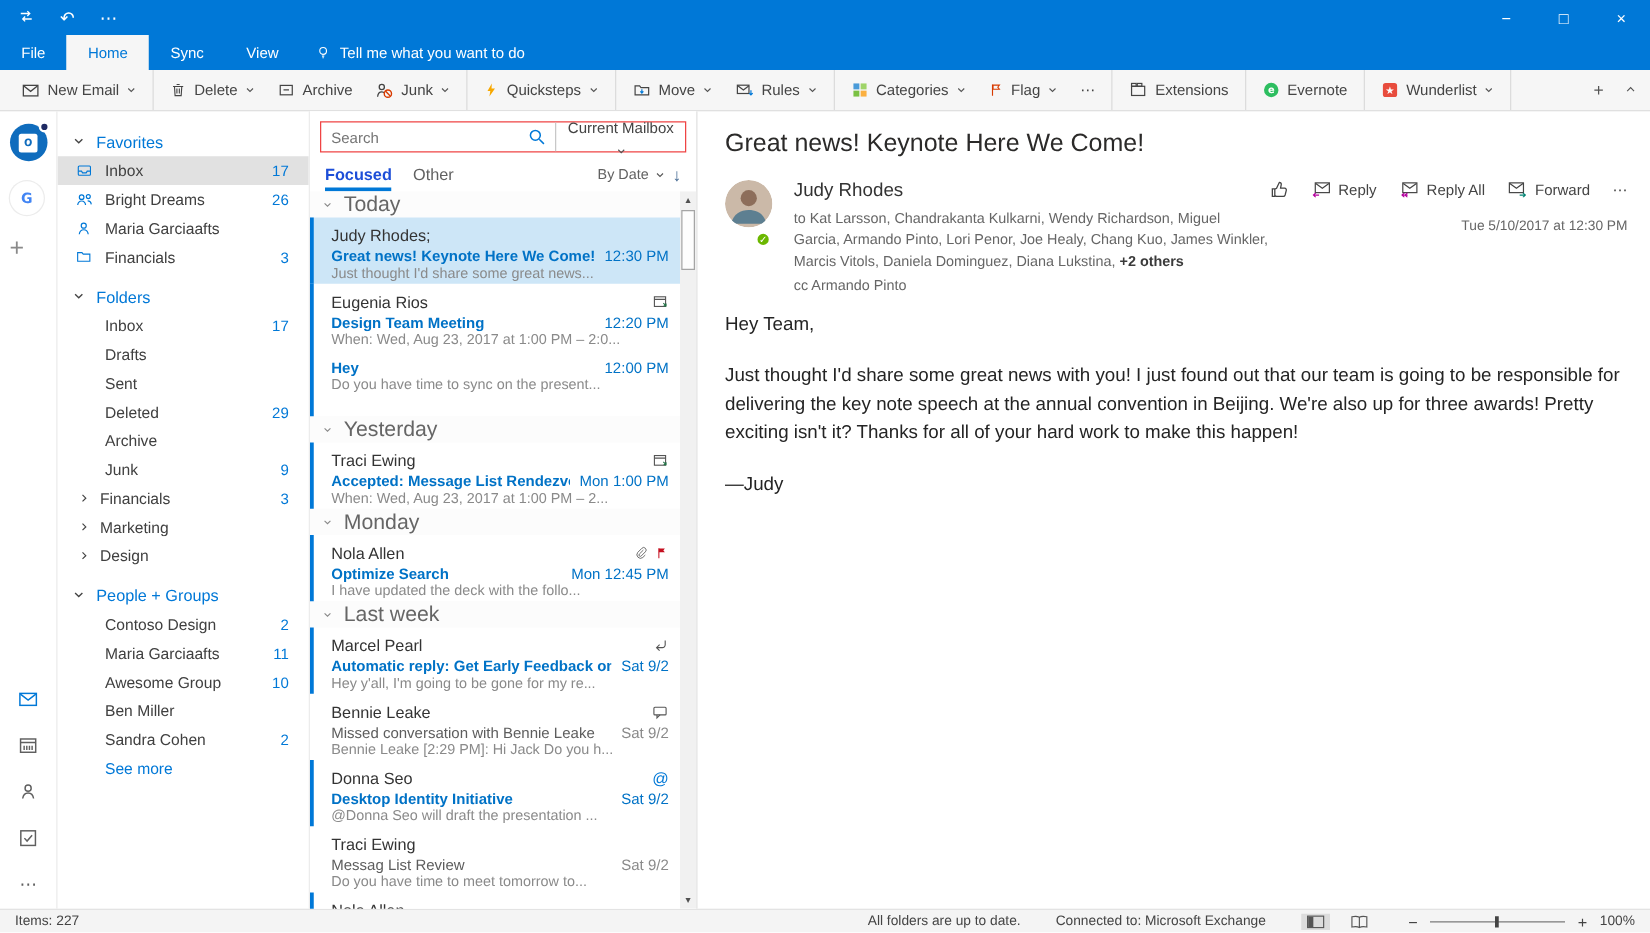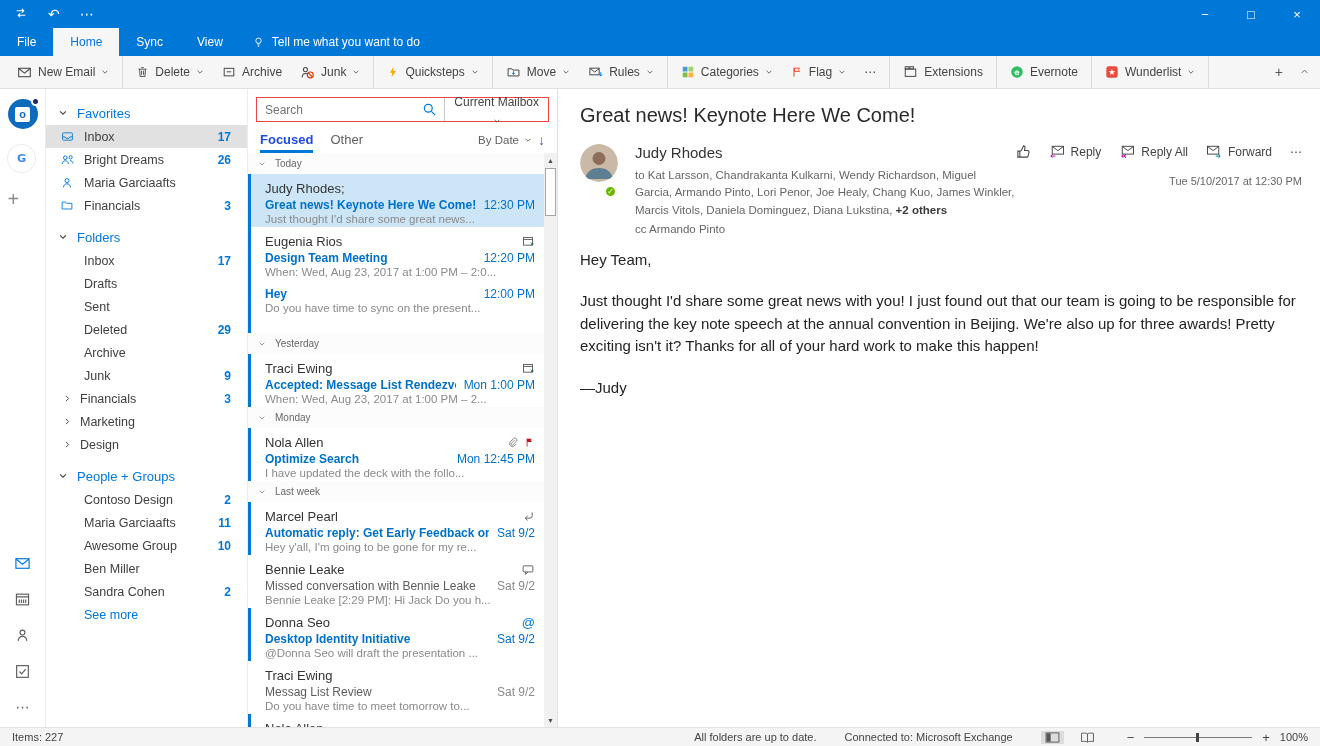--- a/index.html
+++ b/index.html
@@ -42,38 +42,38 @@
 
   .sidebar{width:202px;border-right:1px solid #ececec;padding-top:12px;overflow:hidden;font-size:12.5px;}
   .shdr{display:flex;align-items:center;gap:9px;color:#0078d7;font-size:13px;height:24px;padding-left:12px;margin-top:8px;cursor:default;}
   .shdr:first-child{margin-top:0;}
   .sitem{display:flex;align-items:center;height:23px;padding:0 16px 0 14px;color:#404040;cursor:default;}
   .sitem .sicon{width:17px;margin-right:7px;display:inline-flex;}
   .sitem .sarrow{width:11px;margin:0 6px 0 3px;display:inline-flex;}
   .sitem.noicon{padding-left:38px;}
   .sitem .slabel{flex:1;white-space:nowrap;overflow:hidden;}
   .sitem .slabel.link{color:#0078d7;}
-  .sitem .scount{color:#0078d7;font-weight:bold;font-size:12px;margin-left:8px;}
+  .sitem .scount{color:#0078d7;font-weight:normal;font-size:12px;margin-left:8px;}
   .sitem.selected{background:#e1e1e1;}
 
   
   .listpane{width:310px;border-right:1px solid #e1e1e1;display:flex;flex-direction:column;background:#fff;}
   .searchrow{margin:8px 8px 4px;height:25px;border:1px solid #ef4444;display:flex;align-items:center;background:#fff;}
   .searchrow input{border:0;outline:0;flex:1;min-width:0;padding:0 8px;font-size:12px;color:#555;font-family:inherit;background:transparent;}
   .searchdiv{width:1px;height:100%;background:#c8c8c8;margin-left:7px;}
   .scope{display:flex;align-items:center;gap:8px;padding:0 9px;font-size:12px;color:#444;white-space:nowrap;cursor:default;flex-direction:column;}
   .listtabs{display:flex;align-items:center;height:27px;padding:0 12px;}
   .ltab{font-size:13px;margin-right:17px;color:#616161;height:100%;display:flex;align-items:center;position:relative;cursor:default;}
   .ltab.active{color:#1d4ed8;font-weight:bold;}
   .ltab.active::after{content:"";position:absolute;left:0;right:0;bottom:0;height:3px;background:#0078d7;}
   .sort{margin-left:auto;display:flex;align-items:center;gap:5px;color:#616161;font-size:11.5px;cursor:default;}
   .sortarrow{color:#4a6e96;font-size:14px;margin-left:6px;}
   .listbody{flex:1;position:relative;overflow:hidden;}
   .messages{position:absolute;top:0;left:0;right:13px;bottom:0;overflow:hidden;}
-  .ghdr{height:21px;display:flex;align-items:center;gap:9px;padding-left:10px;color:#666;font-size:10px;background:#fcfcfc;cursor:default;}
+  .ghdr{height:21px;display:flex;align-items:center;gap:9px;padding-left:10px;color:#666;font-size:17px;background:#fcfcfc;cursor:default;}
   .msg{display:flex;height:53px;position:relative;cursor:default;}
   .bar{width:3px;background:transparent;flex:none;}
   .msg.unread .bar{background:#0078d7;}
   .msg.selected{background:#cde6f7;}
   .msg.selected .bar{background:#0078d7;}
   .mb{flex:1;min-width:0;padding:6px 9px 0 14px;}
   .l1{display:flex;align-items:center;font-size:13px;color:#333;height:17px;}
   .sender{flex:1;white-space:nowrap;overflow:hidden;}
   .micons{display:flex;gap:6px;align-items:center;color:#666;}
   .l2{display:flex;align-items:center;font-size:12px;height:16px;}

